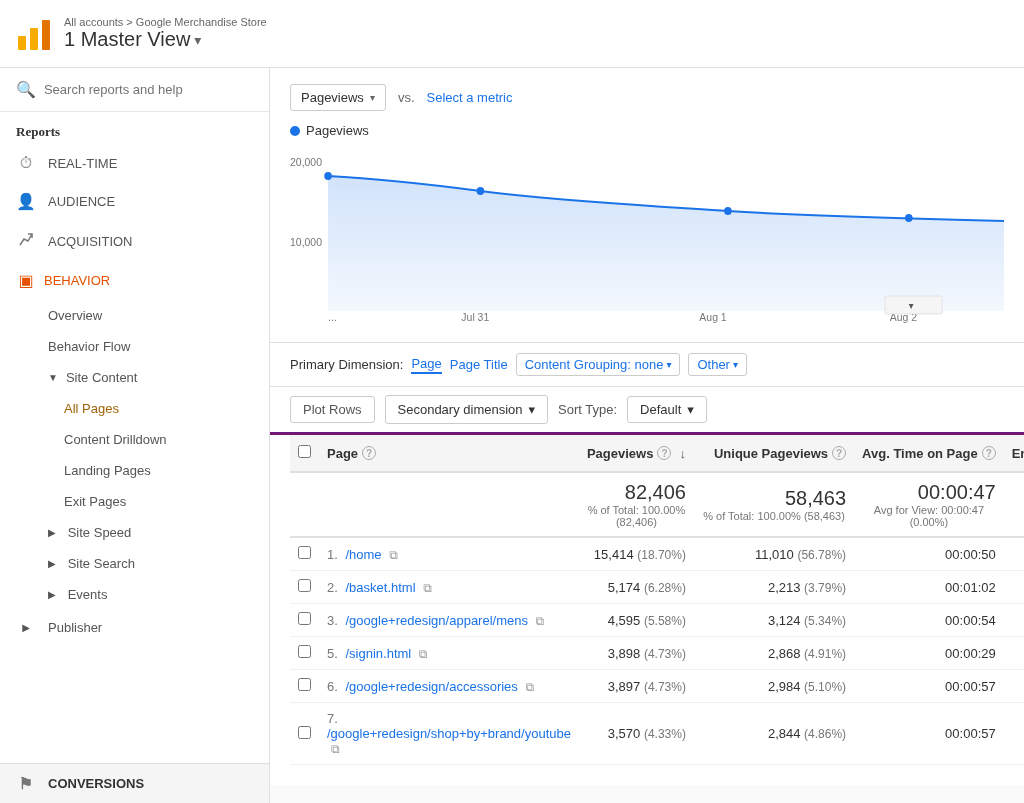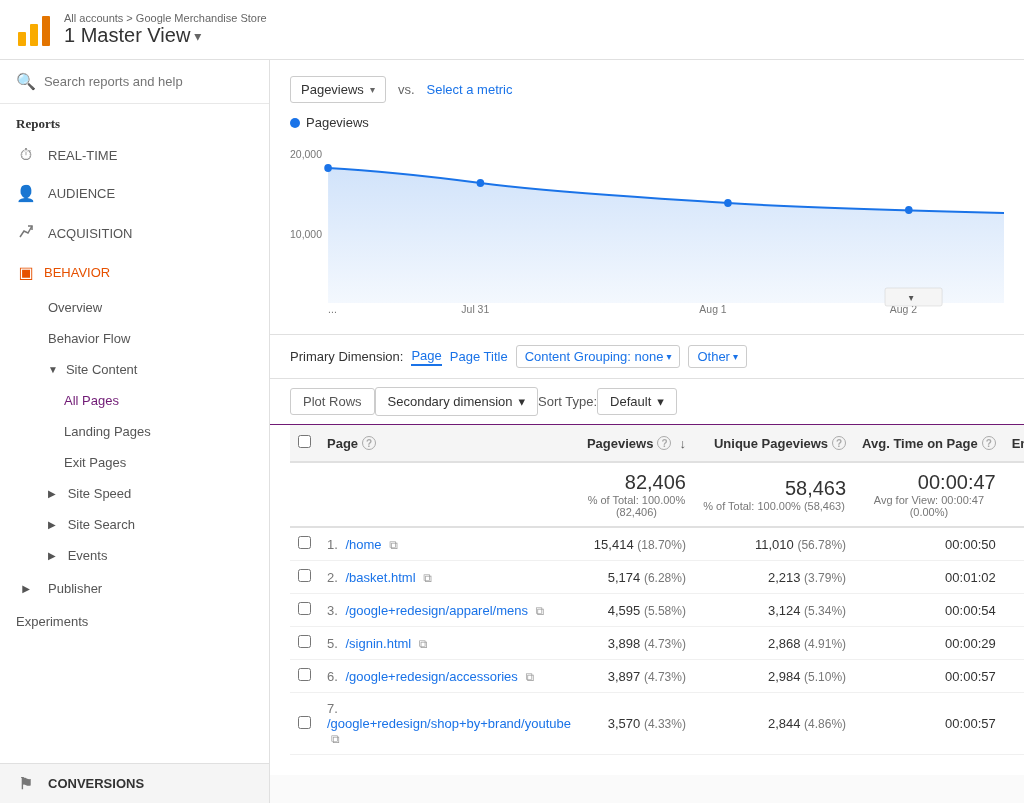--- a/index.html
+++ b/index.html
@@ -1,19 +1,19 @@
 <!DOCTYPE html>
 <html><head>
   <meta charset="utf-8">
   <style>
     * { box-sizing: border-box; margin: 0; padding: 0; }
     body { font-family: Arial, sans-serif; font-size: 13px; color: #333; display: flex; flex-direction: column; height: 803px; overflow: hidden; background: #fff; }
 
     
-    .header { height: 60px; background: #fff; border-bottom: 1px solid #e0e0e0; display: flex; align-items: center; padding: 0 16px; gap: 12px; }
+    .header { height: 68px; background: #fff; border-bottom: 1px solid #e0e0e0; display: flex; align-items: center; padding: 0 16px; gap: 12px; }
     .logo-icon { width: 36px; height: 36px; }
     .header-text { display: flex; flex-direction: column; }
     .breadcrumb { font-size: 11px; color: #666; }
     .master-view { font-size: 20px; font-weight: 400; color: #333; display: flex; align-items: center; gap: 4px; }
     .master-view .arrow { color: #666; font-size: 14px; }
 
     
     .main { display: flex; flex: 1; overflow: hidden; }
 
     
@@ -23,21 +23,21 @@
     .search-icon-wrap { color: #666; font-size: 16px; }
 
     .sidebar-section-label { padding: 12px 16px 4px; font-size: 13px; font-weight: 700; color: #333; font-family: Liberation Serif, serif; }
 
     .sidebar-item { display: flex; align-items: center; gap: 12px; padding: 10px 16px; cursor: pointer; color: #555; font-size: 13px; }
     .sidebar-item .icon { font-size: 16px; color: #777; width: 20px; text-align: center; }
     .sidebar-item.active-section { color: #e65100; }
     .sidebar-item.active-section .icon { color: #e65100; }
 
     .sidebar-sub-item { padding: 8px 16px 8px 48px; font-size: 13px; color: #555; cursor: pointer; }
-    .sidebar-sub-item.active { color: #701a75; font-weight: 500; }
+    .sidebar-sub-item.active { color: #a16207; font-weight: 500; }
 
     .sidebar-expandable { display: flex; align-items: center; gap: 12px; padding: 8px 16px 8px 16px; cursor: pointer; color: #555; font-size: 13px; }
     .behavior-header { display: flex; align-items: center; gap: 8px; padding: 10px 16px; cursor: pointer; color: #e65100; font-size: 13px; font-weight: 500; }
     .behavior-header .icon { font-size: 16px; }
 
     .site-content-header { display: flex; align-items: center; gap: 8px; padding: 8px 16px 8px 48px; cursor: pointer; font-size: 13px; color: #555; }
 
     .bottom-nav { margin-top: auto; border-top: 1px solid #e0e0e0; }
     .publisher-item { display: flex; align-items: center; gap: 12px; padding: 10px 16px; cursor: pointer; color: #555; font-size: 13px; }
     .publisher-item .icon { width: 20px; text-align: center; }
@@ -65,21 +65,21 @@
 
     
     .dimensions-bar { background: #fff; padding: 10px 20px; border-bottom: 1px solid #e0e0e0; display: flex; align-items: center; gap: 8px; flex-wrap: wrap; }
     .dim-label { font-size: 13px; color: #333; font-weight: 500; }
     .dim-link { font-size: 13px; color: #1a73e8; cursor: pointer; text-decoration: none; }
     .dim-link.active { color: #1a73e8; font-weight: 500; border-bottom: 2px solid #1a73e8; padding-bottom: 1px; }
     .dim-dropdown { display: flex; align-items: center; gap: 3px; color: #1a73e8; font-size: 13px; cursor: pointer; border: 1px solid #ccc; border-radius: 3px; padding: 3px 8px; }
     .dim-dropdown .arrow { font-size: 10px; }
 
     
-    .table-toolbar { background: #fff; padding: 8px 20px; border-bottom: 1px solid #701a75; display: flex; align-items: center; }
+    .table-toolbar { background: #fff; padding: 8px 20px; border-bottom: 3px solid #701a75; display: flex; align-items: center; gap: 10px; }
     .plot-rows-btn { border: 1px solid #ccc; border-radius: 3px; padding: 5px 12px; font-size: 13px; background: #fff; cursor: pointer; color: #555; }
     .secondary-dim-btn { border: 1px solid #ccc; border-radius: 3px; padding: 6px 12px; font-size: 13px; background: #fff; cursor: pointer; display: flex; align-items: center; gap: 6px; }
     .sort-type-label { font-size: 13px; color: #555; }
     .sort-type-btn { border: 1px solid #ccc; border-radius: 3px; padding: 5px 12px; font-size: 13px; background: #fff; cursor: pointer; display: flex; align-items: center; gap: 6px; }
 
     
     .data-table-wrap { background: #fff; padding: 0 20px 20px; overflow-x: auto; }
     table { width: 100%; border-collapse: collapse; font-size: 13px; }
     th { background: #f5f5f5; border-bottom: 2px solid #e0e0e0; padding: 10px 8px; text-align: left; font-weight: 600; color: #333; white-space: nowrap; }
     th.right { text-align: right; }
@@ -174,20 +174,23 @@
 
     <div class="site-content-header">
       <span style="font-size:10px;">▼</span>
       <span>Site Content</span>
     </div>
 
     <div class="sidebar-sub-item active" style="padding-left:64px;">
       <span>All Pages</span>
     </div>
     <div class="sidebar-sub-item" style="padding-left:64px;">
+      <span>Content Drilldown</span>
+    </div>
+    <div class="sidebar-sub-item" style="padding-left:64px;">
       <span>Landing Pages</span>
     </div>
     <div class="sidebar-sub-item" style="padding-left:64px;">
       <span>Exit Pages</span>
     </div>
 
     <div class="sidebar-expandable" style="padding-left:48px;">
       <span style="font-size:10px;">▶</span>
       <span>Site Speed</span>
     </div>
@@ -200,23 +203,20 @@
     <div class="sidebar-expandable" style="padding-left:48px;">
       <span style="font-size:10px;">▶</span>
       <span>Events</span>
     </div>
 
     <div class="publisher-item">
       <span class="icon" style="font-size:10px;">▶</span>
       <span>Publisher</span>
     </div>
 
-    <div class="sidebar-sub-item" style="padding-left:16px;">
-      <span>Experiments</span>
-    </div>
 
     <div class="bottom-nav">
 
       <div class="conversions-item">
         <span class="icon">⚑</span>
         <span>CONVERSIONS</span>
       </div>
     </div>
   </div>
 

